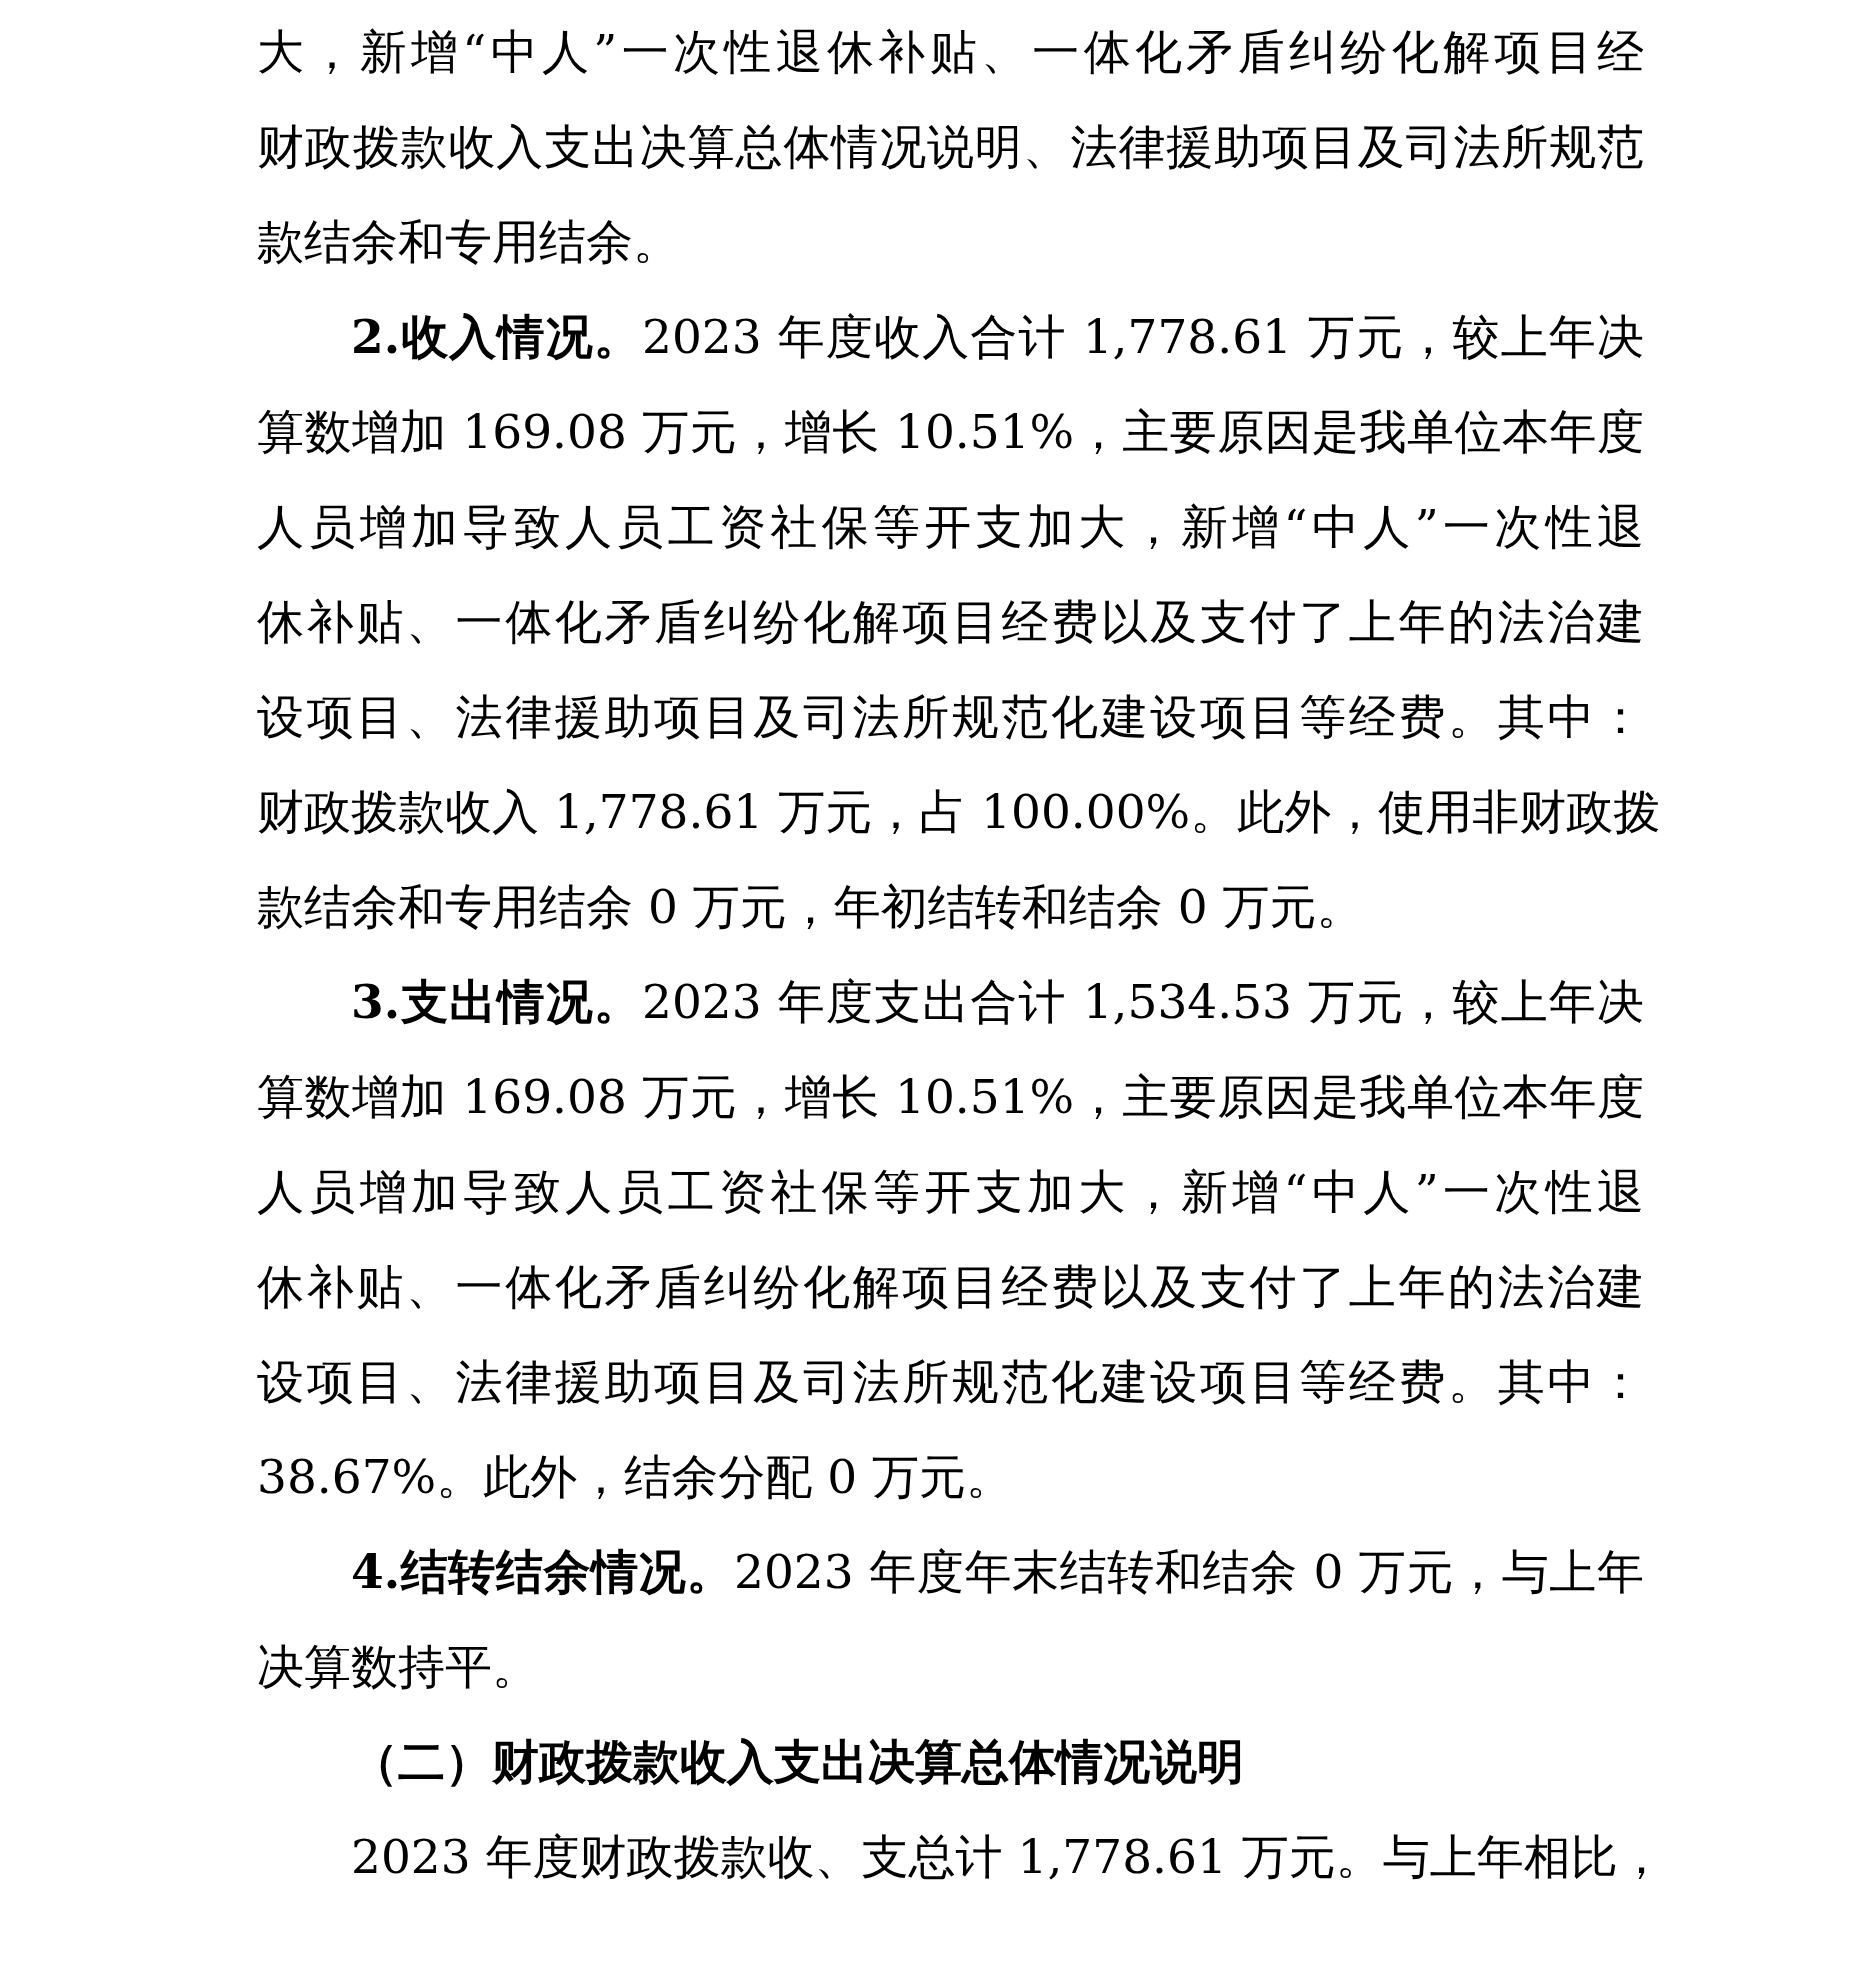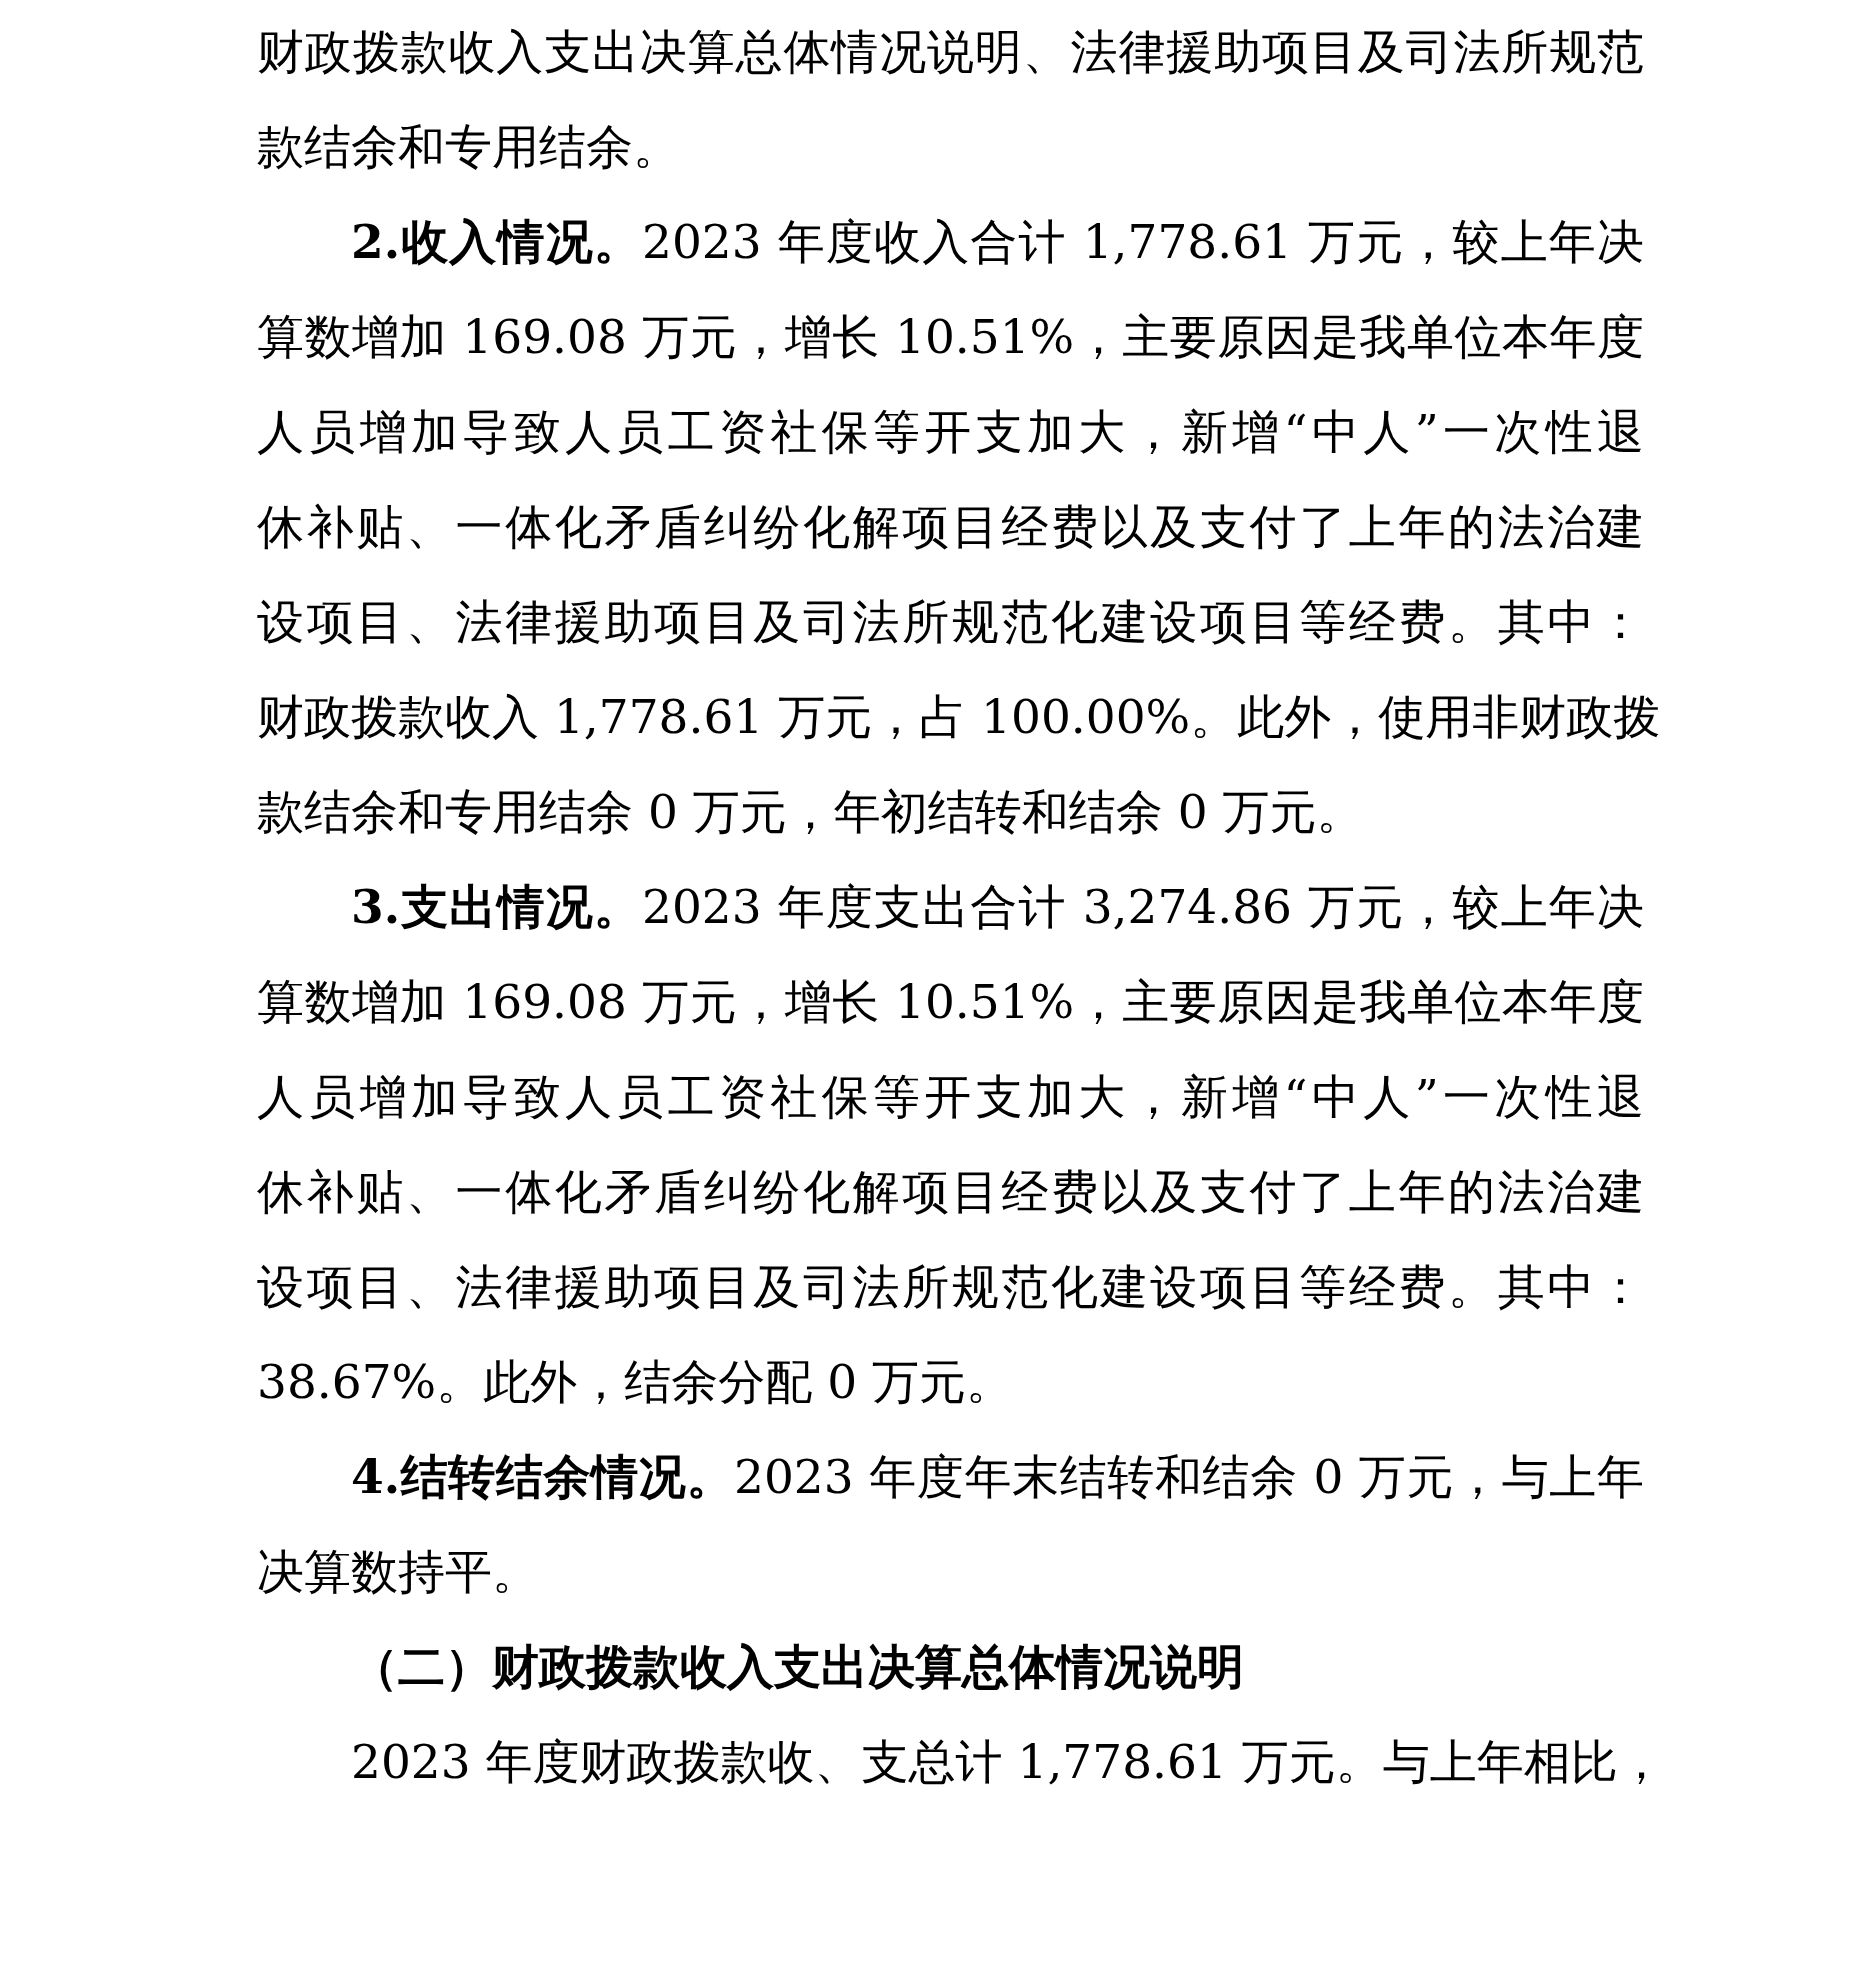--- a/index.html
+++ b/index.html
@@ -38,30 +38,31 @@
   }
   .b {
     font-weight: 700;
   }
 </style>
 </head>
 <body style="color: rgb(0, 0, 0); background: rgb(255, 255, 255);">
 
 <main class="page">
   <div class="doc" id="doc">
+      <div class="line j"><span>大，新增“中人”一次性退休补贴、一体化矛盾纠纷化解项目经</span></div>
       <div class="line j"><span>财政拨款收入支出决算总体情况说明、法律援助项目及司法所规范</span></div>
       <div class="line"><span>款结余和专用结余。</span></div>
       <div class="line j indent"><span class="b">2.收入情况。</span><span>2023 年度收入合计 1,778.61 万元，较上年决</span></div>
       <div class="line j"><span>算数增加 169.08 万元，增长 10.51%，主要原因是我单位本年度</span></div>
       <div class="line j"><span>人员增加导致人员工资社保等开支加大，新增“中人”一次性退</span></div>
       <div class="line j"><span>休补贴、一体化矛盾纠纷化解项目经费以及支付了上年的法治建</span></div>
       <div class="line j"><span>设项目、法律援助项目及司法所规范化建设项目等经费。其中：</span></div>
       <div class="line j"><span>财政拨款收入 1,778.61 万元，占 100.00%。此外，使用非财政拨</span></div>
       <div class="line"><span>款结余和专用结余 0 万元，年初结转和结余 0 万元。</span></div>
-      <div class="line j indent"><span class="b">3.支出情况。</span><span>2023 年度支出合计 3,274.86 万元，较上年决</span></div>
+      <div class="line j indent"><span class="b">3.支出情况。</span><span>2023 年度支出合计 1,534.53 万元，较上年决</span></div>
       <div class="line j"><span>算数增加 169.08 万元，增长 10.51%，主要原因是我单位本年度</span></div>
       <div class="line j"><span>人员增加导致人员工资社保等开支加大，新增“中人”一次性退</span></div>
       <div class="line j"><span>休补贴、一体化矛盾纠纷化解项目经费以及支付了上年的法治建</span></div>
       <div class="line j"><span>设项目、法律援助项目及司法所规范化建设项目等经费。其中：</span></div>
       <div class="line"><span>38.67%。此外，结余分配 0 万元。</span></div>
       <div class="line j indent"><span class="b">4.结转结余情况。</span><span>2023 年度年末结转和结余 0 万元，与上年</span></div>
       <div class="line"><span>决算数持平。</span></div>
       <div class="line indent"><span class="b">（二）财政拨款收入支出决算总体情况说明</span></div>
       <div class="line j indent"><span>2023 年度财政拨款收、支总计 1,778.61 万元。与上年相比，</span></div>
     </div>

